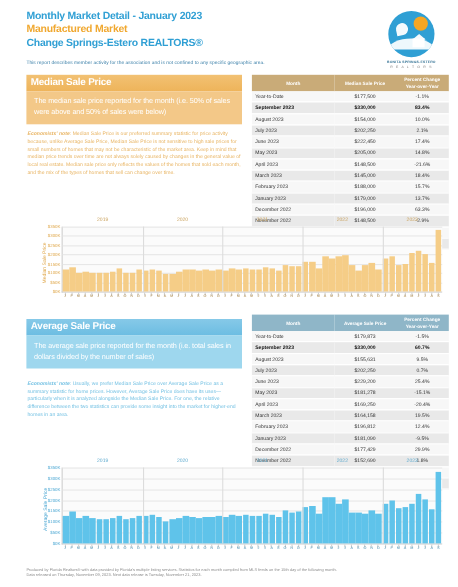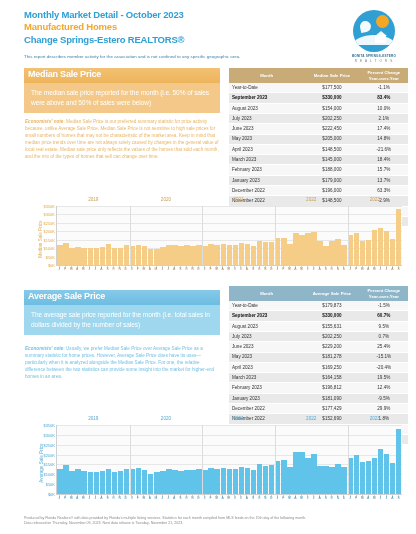--- a/index.html
+++ b/index.html
@@ -93,22 +93,22 @@
 
   
   .footer{position:absolute;left:24px;top:516px;width:380px;font-size:3.6px;line-height:5.2px;color:#8a8a8a;}
 </style>
 </head>
 <body>
 
 <div class="page">
 
   <div class="header">
-    <div class="h-line1">Monthly Market Detail - October 2023</div>
-    <div class="h-line2">Manufactured Homes</div>
+    <div class="h-line1">Monthly Market Detail - January 2023</div>
+    <div class="h-line2">Manufactured Market</div>
     <div class="h-line3">Change Springs-Estero REALTORS®</div>
   </div>
   <div class="h-sub">This report describes member activity for the association and is not confined to any specific geographic area.</div>
 
   <div class="logo">
     <div class="logo-circ">
       <div class="logo-sun"></div>
       <div class="logo-palm"></div>
       <div class="logo-roof"></div>
       <div class="logo-house"></div>

